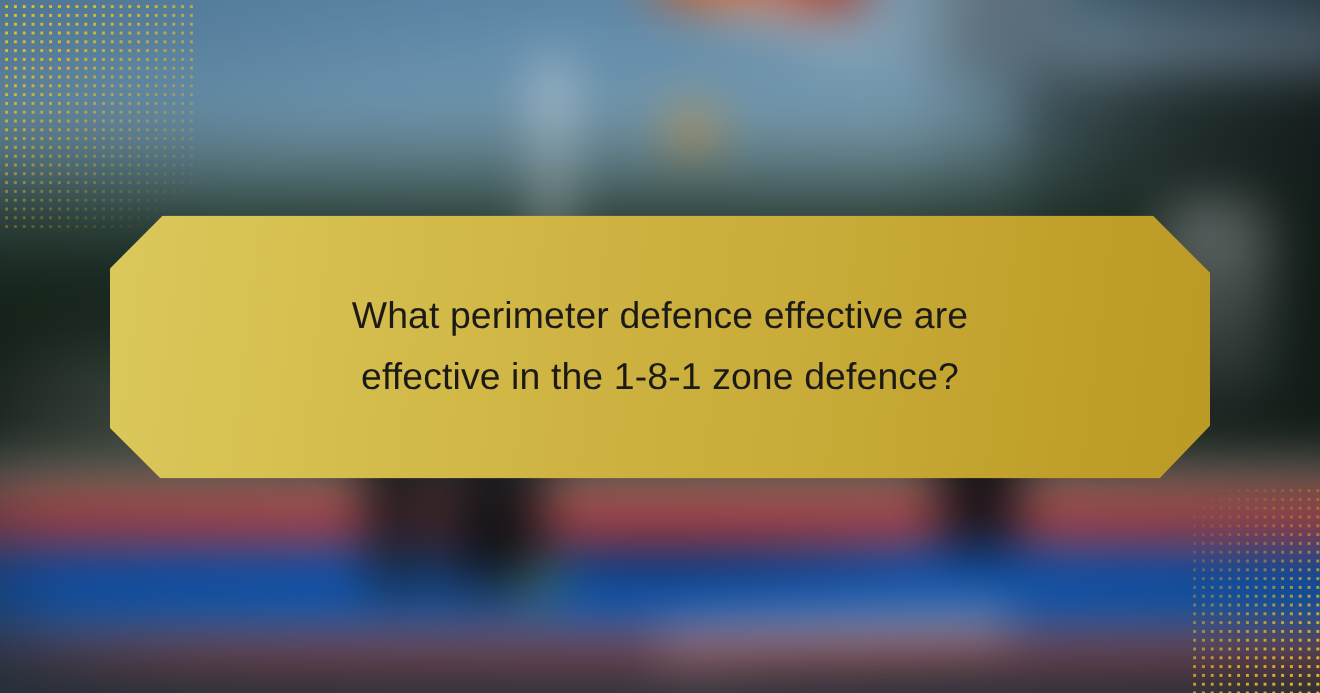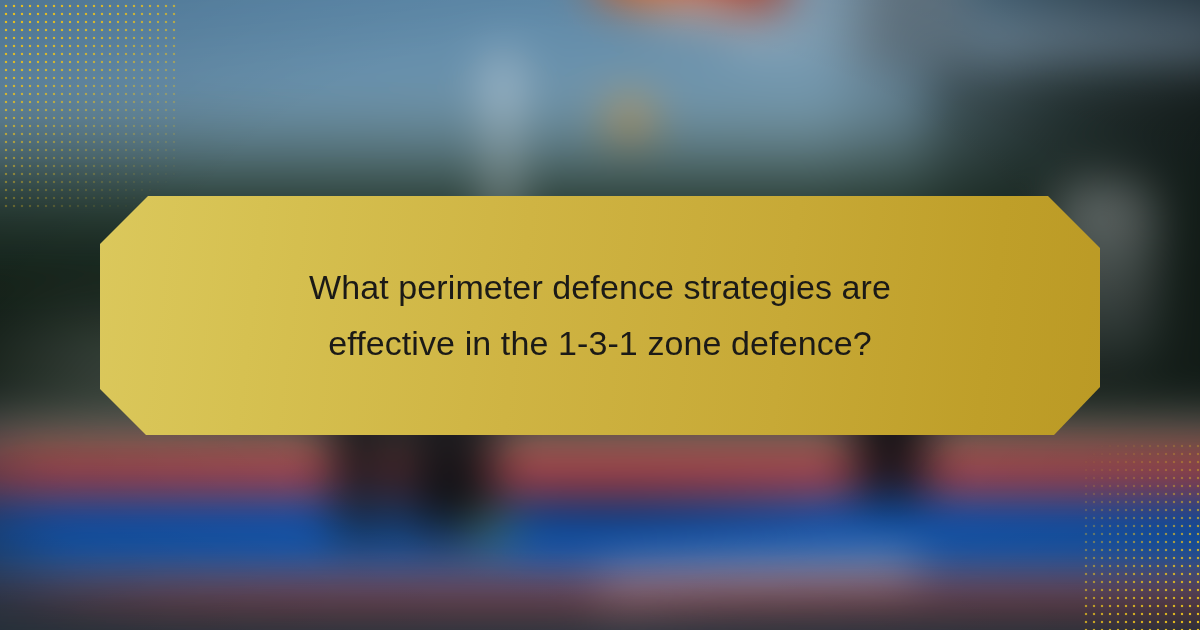--- a/index.html
+++ b/index.html
@@ -366,18 +366,18 @@
       <div class="player-right"></div>
     </div>
     <div class="photo-vignette"></div>
   </div>
 
   <div class="dots dots-tl"></div>
   <div class="dots dots-br"></div>
 
   <div class="card">
     <p class="question">
-      <span class="q-line">What perimeter defence strategies are</span>
-      <span class="q-line">effective in the 1-3-1 zone defence?</span>
+      <span class="q-line">What perimeter defence effective are</span>
+      <span class="q-line">effective in the 1-8-1 zone defence?</span>
     </p>
   </div>
 
 </div>
 
 </body></html>

